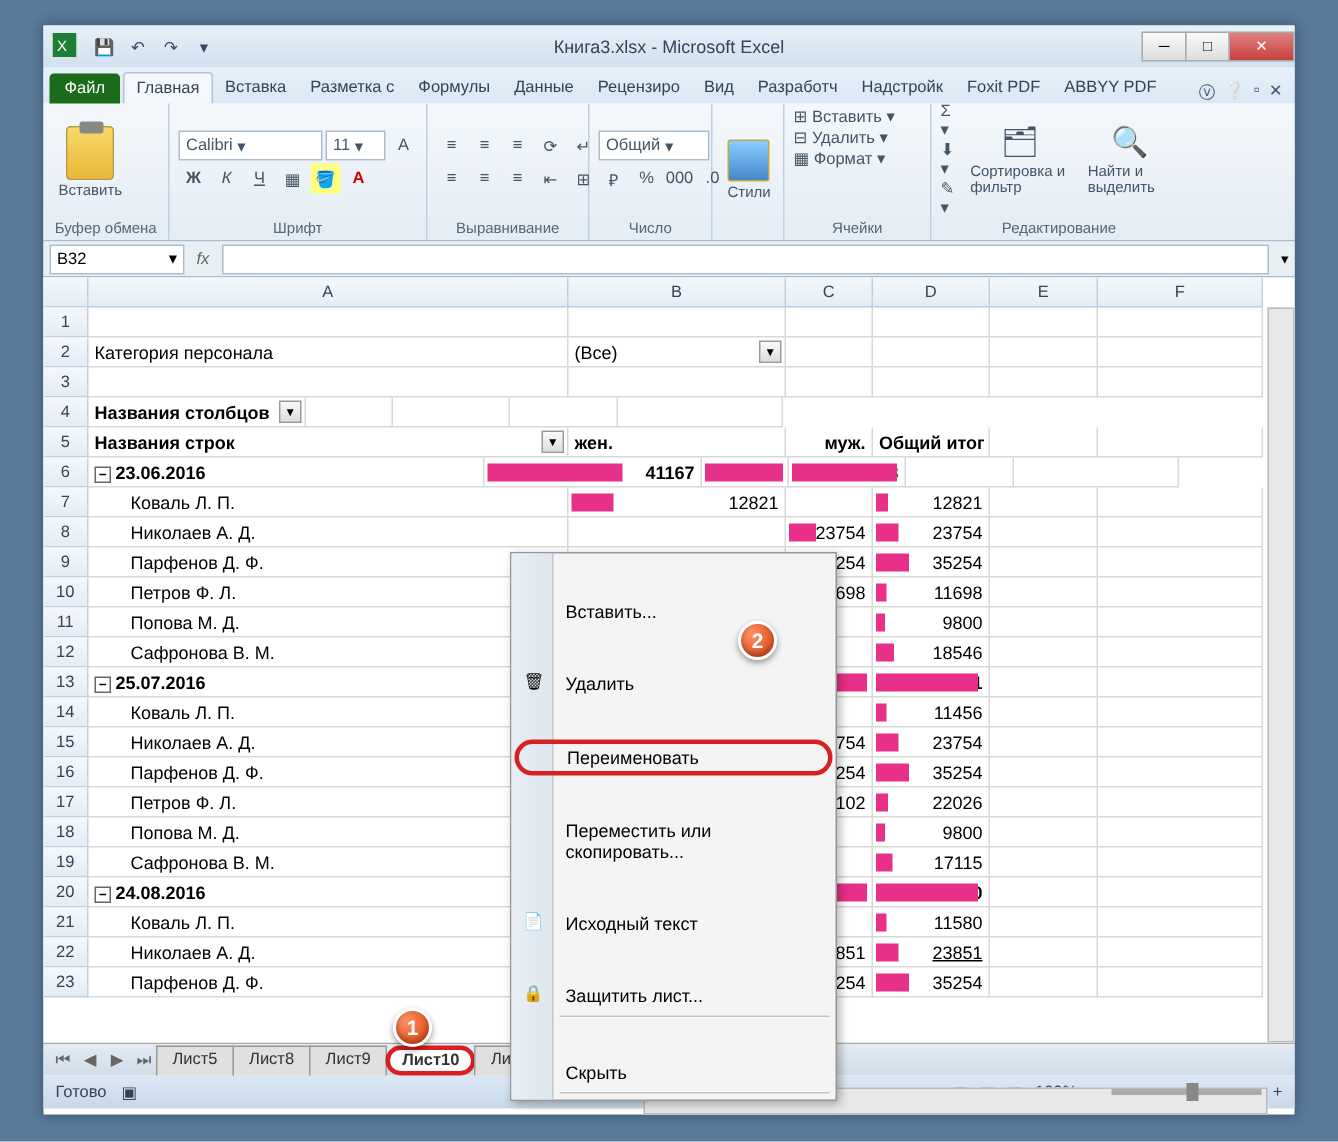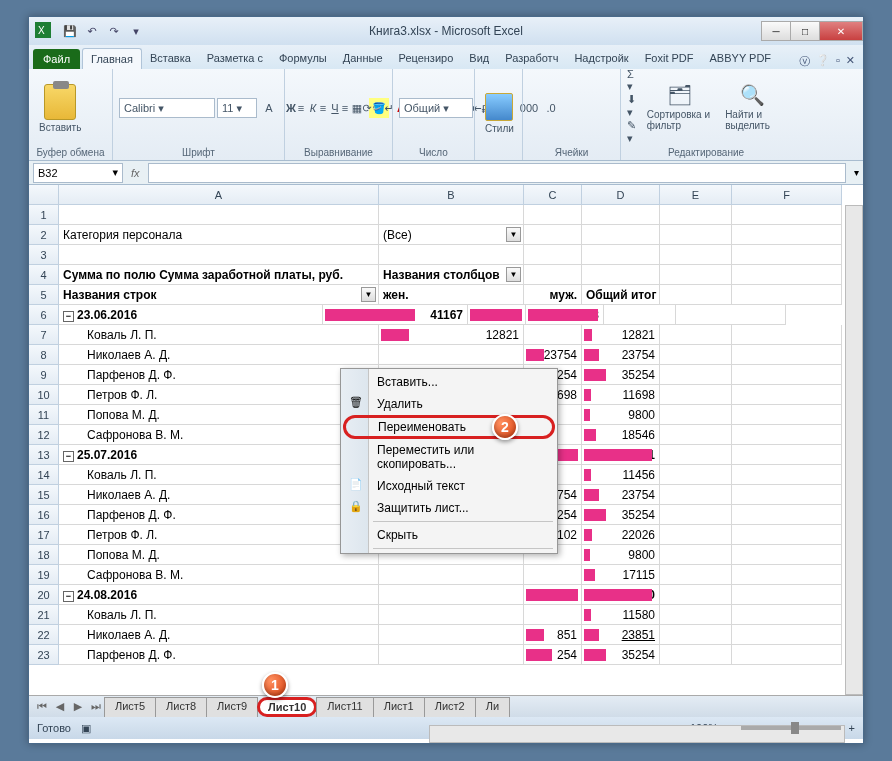--- a/index.html
+++ b/index.html
@@ -19,21 +19,21 @@
 .rtab.active { background: #f4f8fc; border: 1px solid #b0c4d8; border-bottom: none; border-radius: 3px 3px 0 0; }
 .help-icons { margin-left: auto; display: flex; gap: 6px; padding-right: 8px; font-size: 11px; color: #457; }
 .ribbon { height: 92px; background: linear-gradient(#f4f8fc,#e4ecf4); border-bottom: 1px solid #a8bccf; display: flex; }
 .rgroup { border-right: 1px solid #c0d0e0; padding: 2px 6px; display: flex; flex-direction: column; justify-content: flex-end; font-size: 10px; color: #456; }
 .rgroup .label { text-align: center; margin-top: 2px; color: #567; font-size: 10px; }
 .rgroup .content { flex: 1; display: flex; align-items: center; gap: 4px; }
 .bigbtn { display: flex; flex-direction: column; align-items: center; gap: 2px; padding: 2px 4px; }
 .bigbtn .ico { width: 28px; height: 28px; background: #f8d868; border: 1px solid #c8a838; border-radius: 2px; }
 .paste-ico { width: 32px; height: 36px; background: linear-gradient(#f8d868,#e8b838); border: 1px solid #b89828; border-radius: 3px; position: relative; }
 .paste-ico::before { content:''; position:absolute; top:-4px; left:8px; width:16px; height:8px; background:#888; border-radius:2px; }
-.font-controls { display: flex; flex-direction: row; gap: 2px; }
+.font-controls { display: flex; flex-direction: column; gap: 2px; }
 .font-row { display: flex; gap: 2px; }
 .combo { border: 1px solid #abc; background: #fff; padding: 1px 4px; font-size: 11px; height: 20px; display: flex; align-items: center; }
 .smbtn { width: 20px; height: 20px; border: 1px solid transparent; display: flex; align-items: center; justify-content: center; font-size: 11px; }
 .namebox-row { height: 24px; background: #e8f0f4; border-bottom: 1px solid #a8bccf; display: flex; align-items: center; padding: 0 4px; gap: 8px; }
 .namebox { width: 90px; height: 20px; border: 1px solid #abc; background: #fff; font-size: 11px; padding: 0 4px; display: flex; align-items: center; }
 .fx { font-style: italic; font-size: 11px; color: #666; }
 .fbar { flex: 1; height: 20px; border: 1px solid #abc; background: #fff; }
 .grid-area { position: relative; height: 510px; background: #fff; overflow: hidden; }
 .colheads { display: flex; position: absolute; top: 0; left: 0; height: 20px; background: linear-gradient(#f4f8fc,#e4ecf4); }
 .rownum-head { width: 30px; border-right: 1px solid #c0d0e0; border-bottom: 1px solid #c0d0e0; background: linear-gradient(#f4f8fc,#e4ecf4); }
@@ -52,21 +52,21 @@
 .navbtn { width: 18px; height: 18px; display: flex; align-items: center; justify-content: center; color: #666; }
 .stab { padding: 2px 10px; background: #e0e0e0; border: 1px solid #999; border-bottom: none; margin-left: -1px; color: #333; position: relative; }
 .stab.active { background: #fff; font-weight: bold; }
 .stab.highlighted { border: 3px solid #d82020; border-radius: 12px; padding: 1px 8px; }
 .statusbar { height: 22px; background: linear-gradient(#dce8f4,#c8d8e8); display: flex; align-items: center; padding: 0 8px; font-size: 11px; color: #345; }
 .statusbar .right { margin-left: auto; display: flex; gap: 8px; align-items: center; }
 .zoom-slider { width: 100px; height: 4px; background: #aaa; position: relative; }
 .zoom-slider::after { content:''; position:absolute; left:50%; top:-4px; width:8px; height:12px; background:#888; }
 .context-menu { position: absolute; top: 368px; left: 340px; width: 218px; background: #f4f4f4; border: 1px solid #979797; box-shadow: 2px 2px 6px rgba(0,0,0,0.3); padding: 2px; font-size: 12px; z-index: 100; }
 .cm-left { position:absolute; left:0; top:0; bottom:0; width:28px; background:linear-gradient(to right,#e8eef4,#dde6ee); border-right:1px solid #c5c5c5; }
-.cm-item { position: relative; padding: 4px 8px 4px 34px; cursor: default; }
+.cm-item { position: relative; padding: 4px 8px 4px 34px; cursor: default; margin-top: 26px; }
 .cm-item.disabled { color: #999; }
 .cm-item.highlighted { border: 3px solid #d82020; border-radius: 14px; padding: 2px 6px 2px 32px; }
 .cm-item .arrow { position: absolute; right: 8px; }
 .cm-sep { height: 1px; background: #c5c5c5; margin: 2px 2px 2px 30px; }
 .cm-ico { position:absolute; left:5px; top:3px; width:16px; height:16px; font-size:11px; text-align:center; }
 .callout { position: absolute; width: 26px; height: 26px; border-radius: 50%; background: radial-gradient(circle at 30% 30%, #ff9060, #d84010); border: 2px solid #fff; box-shadow: 0 2px 4px rgba(0,0,0,0.4), inset 0 -2px 4px rgba(0,0,0,0.3); color: #fff; font-weight: bold; font-size: 14px; display: flex; align-items: center; justify-content: center; z-index: 200; }
 .hscroll { position: absolute; right: 18px; bottom: 0; left: 400px; height: 18px; background: #e8e8e8; border: 1px solid #bbb; }
 .vscroll { position: absolute; right: 0; top: 20px; bottom: 0; width: 18px; background: #e8e8e8; border: 1px solid #bbb; }
 </style>
 </head>
@@ -193,20 +193,25 @@
     <div class="rgroup" style="width:48px">
       <div class="content">
           <div class="bigbtn">
             <div class="ico" style="background:linear-gradient(#8cf,#48c)"></div>
             <span>Стили</span>
           </div>
         </div>
       <div class="label"></div>
     </div>
     <div class="rgroup" style="width:98px">
+      <div class="content" style="flex-direction:column;align-items:flex-start;gap:1px;font-size:11px">
+        <div>⊞ <span>Вставить</span> ▾</div>
+        <div>⊟ <span>Удалить</span> ▾</div>
+        <div>▦ <span>Формат</span> ▾</div>
+      </div>
       <div class="label">Ячейки</div>
     </div>
     <div class="rgroup" style="width:170px;border-right:none">
       <div class="content">
         <div style="font-size:11px">Σ ▾<br>⬇ ▾<br>✎ ▾</div>
         <div class="bigbtn">
             <div style="font-size:20px">🗂</div>
             <span>Сортировка и фильтр</span>
           </div>
         <div class="bigbtn">
@@ -261,21 +266,20 @@
           <div class="rownum">3</div>
           <div class="cell " style="width: 320px;"></div>
           <div class="cell " style="width: 145px;"></div>
           <div class="cell " style="width: 58px;"></div>
           <div class="cell " style="width: 78px;"></div>
           <div class="cell " style="width: 72px;"></div>
           <div class="cell " style="width: 110px;"></div>
         </div>
         <div class="row">
           <div class="rownum">4</div>
-          <div class="cell " style="width: 320px;"><b>Сумма по полю Сумма заработной платы, руб.</b></div>
           <div class="cell " style="width: 145px;"><b>Названия столбцов</b><div class="ddarrow">▼</div></div>
           <div class="cell " style="width: 58px;"></div>
           <div class="cell " style="width: 78px;"></div>
           <div class="cell " style="width: 72px;"></div>
           <div class="cell " style="width: 110px;"></div>
         </div>
         <div class="row">
           <div class="rownum">5</div>
           <div class="cell " style="width: 320px;"><b>Названия строк</b><div class="ddarrow">▼</div></div>
           <div class="cell " style="width: 145px;"><b>жен.</b></div>

